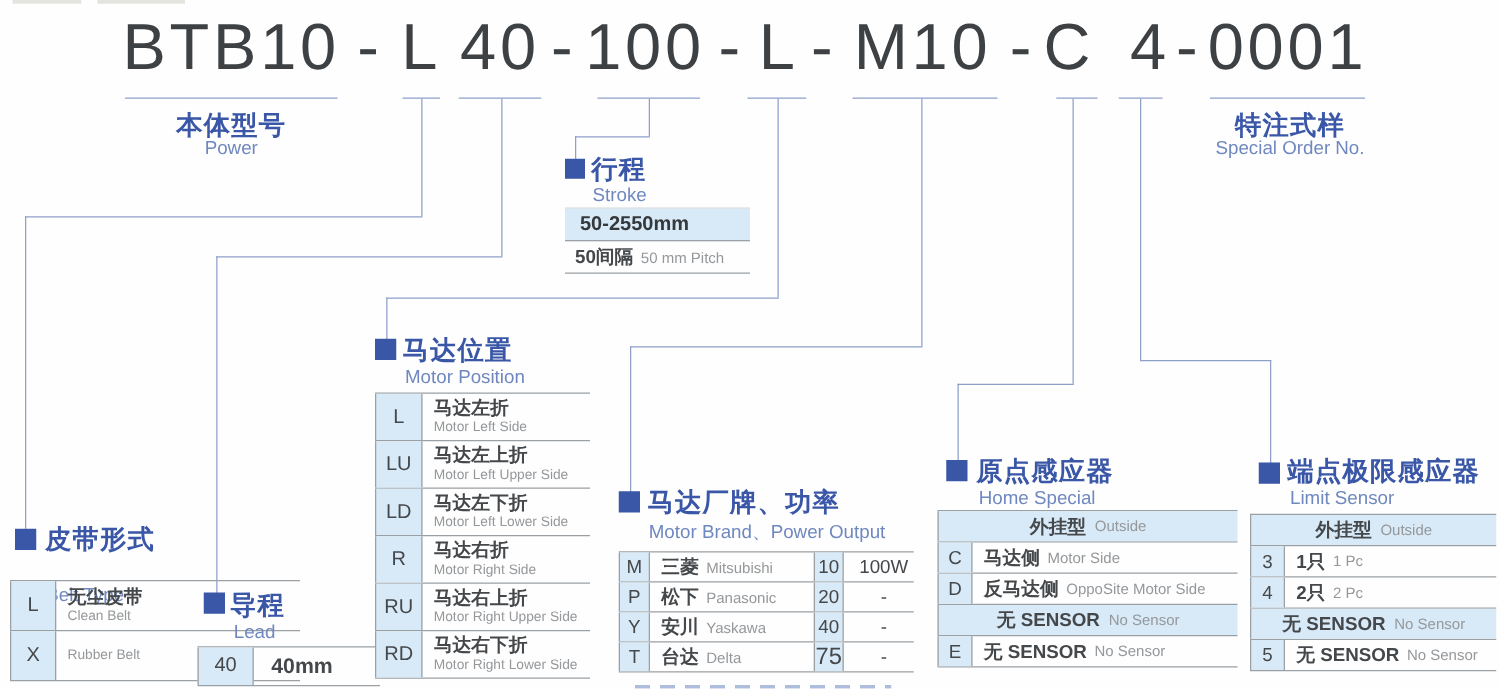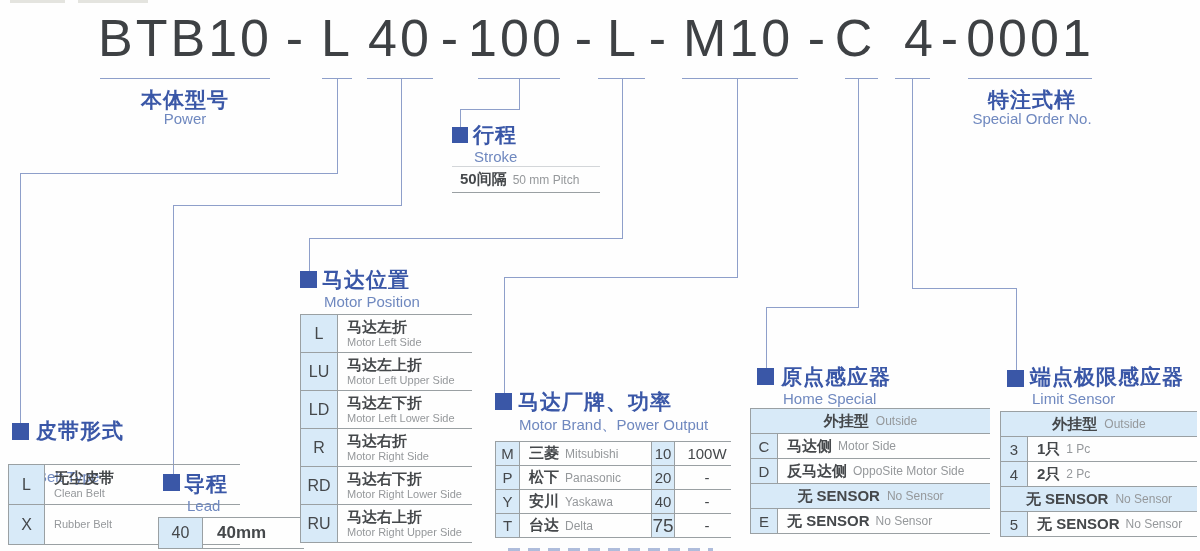--- a/index.html
+++ b/index.html
@@ -151,20 +151,21 @@
         <div class="vcell" style="flex:1;justify-content:flex-start;padding-left:14px;font-weight:bold;font-size:17px">40mm</div>
       </div>
     </div>
   </div>
 
   <div>
     <span class="sq" style="left:452px;top:127px;width:16px;height:16px"></span>
     <div class="hz" style="left:473px;top:121px">行程</div>
     <div class="hen" style="left:474px;top:148px">Stroke</div>
     <div class="tbl tbl-stroke" style="left:452px;top:166px;width:148px">
+      <div class="trow r26 strokeband">50-2550mm</div>
       <div class="trow r26 strokerow">
         <span class="zh">50间隔</span>
         <span class="en">50 mm Pitch</span>
       </div>
     </div>
   </div>
 
   <div>
     <span class="sq" style="left:300px;top:271px"></span>
     <div class="hz" style="left:322px;top:266px">马达位置</div>
@@ -192,31 +193,31 @@
         </div>
       </div>
       <div class="trow r38">
         <div class="code" style="width:38px">R</div>
         <div class="desc">
           <div class="zh">马达右折</div>
           <div class="en">Motor Right Side</div>
         </div>
       </div>
       <div class="trow r38">
+        <div class="code" style="width:38px">RU</div>
+        <div class="desc">
+          <div class="zh">马达右上折</div>
+          <div class="en">Motor Right Upper Side</div>
+        </div>
+      </div>
+      <div class="trow r38">
         <div class="code" style="width:38px">RD</div>
         <div class="desc">
           <div class="zh">马达右下折</div>
           <div class="en">Motor Right Lower Side</div>
-        </div>
-      </div>
-      <div class="trow r38">
-        <div class="code" style="width:38px">RU</div>
-        <div class="desc">
-          <div class="zh">马达右上折</div>
-          <div class="en">Motor Right Upper Side</div>
         </div>
       </div>
     </div>
   </div>
 
   <div>
     <span class="sq" style="left:495px;top:393px"></span>
     <div class="hz" style="left:518px;top:388px">马达厂牌、功率</div>
     <div class="hen" style="left:519px;top:416px">Motor Brand、Power Output</div>
     <div class="tbl" style="left:495px;top:441px;width:236px">

